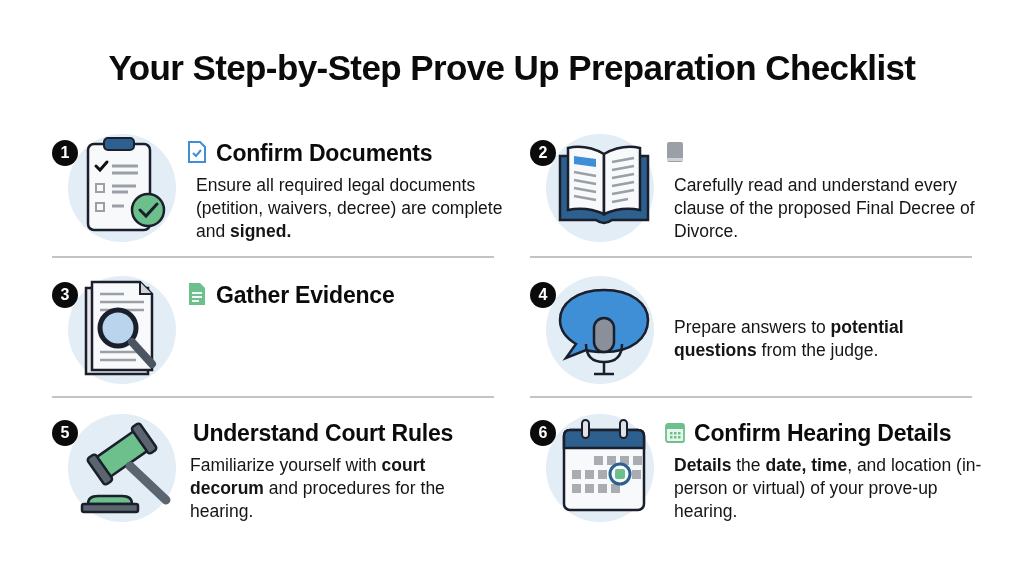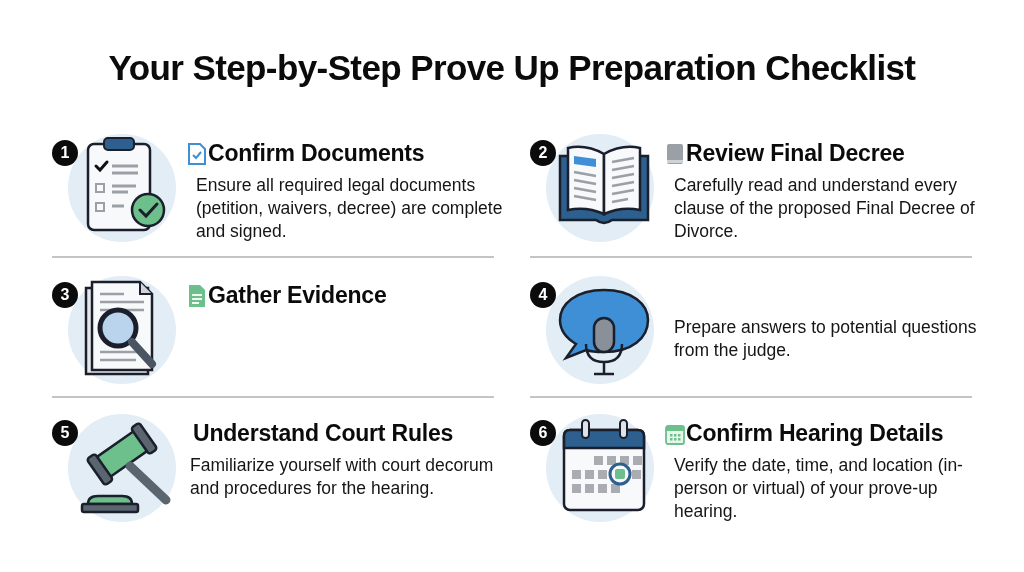--- a/index.html
+++ b/index.html
@@ -13,28 +13,28 @@
   .badge {
     position: absolute; left: 0; top: 6px; width: 26px; height: 26px; border-radius: 50%;
     background: #0b0b0b; color: #fff; font-weight: 700; font-size: 16px;
     display: flex; align-items: center; justify-content: center; z-index: 3;
   }
   .circle {
     position: absolute; left: 16px; top: 0; width: 108px; height: 108px; border-radius: 50%;
     background: #e3edf6;
   }
   .illus { position: absolute; left: 14px; top: -6px; width: 120px; height: 120px; z-index: 2; }
-  .head { position: absolute; left: 134px; top: 6px; display: flex; align-items: center; }
+  .head { position: absolute; left: 134px; top: 6px; display: flex; align-items: flex-start; gap: 8px; }
   .head.noicon { left: 141px; }
   .small-icon { width: 22px; height: 24px; display: inline-block; }
   .heading { font-size: 23px; font-weight: 700; color: #0b0b0b; letter-spacing: -0.2px; white-space: nowrap; }
   .desc {
     position: absolute; left: 144px; top: 40px; width: 310px; font-size: 17.5px; line-height: 23px; color: #151515;
   }
-  .desc b { font-weight: 400; }
+  .desc b { font-weight: 700; }
   .divider { position: absolute; height: 1.5px; background: #c4c4c4; width: 442px; }
 </style>
 </head>
 <body>
 
 <div class="title">Your Step-by-Step Prove Up Preparation Checklist</div>
 
 <div class="item" style="left:52px; top:134px;">
   <div class="badge">1</div>
   <div class="circle"></div>
@@ -82,21 +82,20 @@
         <line x1="68" y1="58" x2="90" y2="54"></line>
       <line x1="68" y1="66" x2="90" y2="62"></line>
         <line x1="68" y1="74" x2="84" y2="71"></line>
     </g>
   </svg>
   <div class="head">
     <svg class="small-icon" viewBox="0 0 22 24">
       <rect x="3" y="2" width="16" height="20" rx="2" fill="#9aa0a6"></rect>
       <rect x="3" y="18" width="16" height="3" fill="#cfd3d7"></rect>
     </svg>
-    <span class="heading">Review Final Decree</span>
   </div>
   <div class="desc"><span>Carefully read and understand every clause of the proposed Final Decree of Divorce.</span></div>
 </div>
 <div class="divider" style="left:530px; top:256px;"></div>
 
 <div class="item" style="left:52px; top:276px;">
   <div class="badge">3</div>
   <div class="circle"></div>
   <svg class="illus" viewBox="0 0 120 120">
     <rect x="20" y="18" width="62" height="86" fill="#e6e8eb" stroke="#1a1f2b" stroke-width="2.5"></rect>
@@ -192,14 +191,14 @@
           <rect x="6" y="12" width="2.5" height="2.5"></rect>
           <rect x="10" y="12" width="2.5" height="2.5"></rect>
           <rect x="14" y="12" width="2.5" height="2.5"></rect>
           <rect x="6" y="16" width="2.5" height="2.5"></rect>
           <rect x="10" y="16" width="2.5" height="2.5"></rect>
           <rect x="14" y="16" width="2.5" height="2.5"></rect>
         </g>
     </svg>
     <span class="heading">Confirm Hearing Details</span>
   </div>
-  <div class="desc"><b>Verify</b><span> the </span><b>date, time</b><span>, and location (in-person or virtual) of your prove-up hearing.</span></div>
+  <div class="desc"><b>Details</b><span> the </span><b>date, time</b><span>, and location (in-person or virtual) of your prove-up hearing.</span></div>
 </div>
 
 </body></html>

